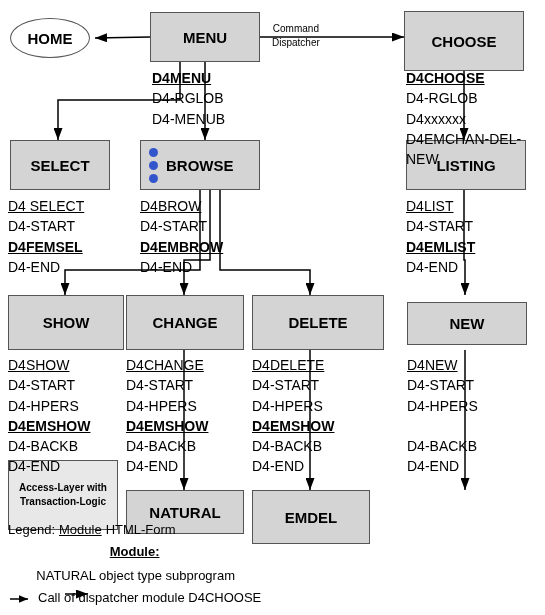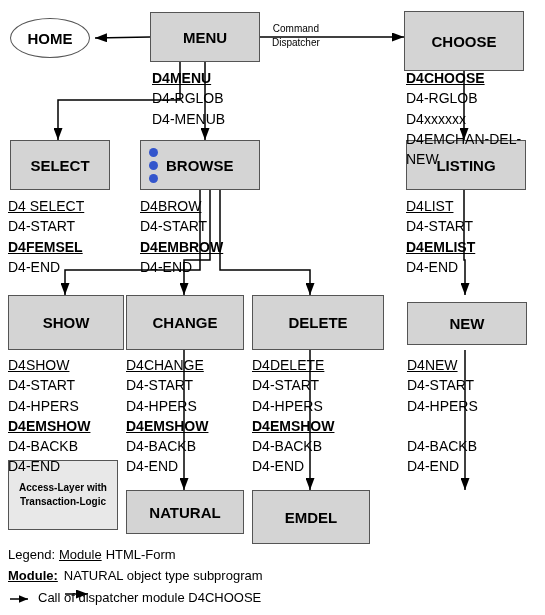--- a/index.html
+++ b/index.html
@@ -256,21 +256,21 @@
     <div>D4-BACKB</div>
     <div>D4-END</div>
   </div>
 
   <div class="legend" style="bottom:6px;left:8px;">
     <div class="legend-line">
       <span>Legend:</span>
       <span style="text-decoration:underline;">Module</span>
       <span>HTML-Form</span>
     </div>
-    <div class="legend-line" style="margin-top:1px;">
+    <div class="legend-line" style="margin-top:1px;flex-direction:column;">
       <span style="font-weight:bold;text-decoration:underline;">Module:</span>
       <span style="margin-left:2px;">NATURAL object type subprogram</span>
     </div>
     <div class="legend-line" style="margin-top:1px;">
       <svg width="24" height="12" style="display:inline-block;vertical-align:middle;" xmlns="http://www.w3.org/2000/svg">
         <line x1="2" y1="6" x2="20" y2="6" stroke="#000" stroke-width="1.5" marker-end="url(#arrowhead2)"></line>
         <defs>
           <marker id="arrowhead2" markerWidth="6" markerHeight="5" refX="6" refY="2.5" orient="auto">
             <polygon points="0 0, 6 2.5, 0 5" fill="#000"></polygon>
           </marker>

